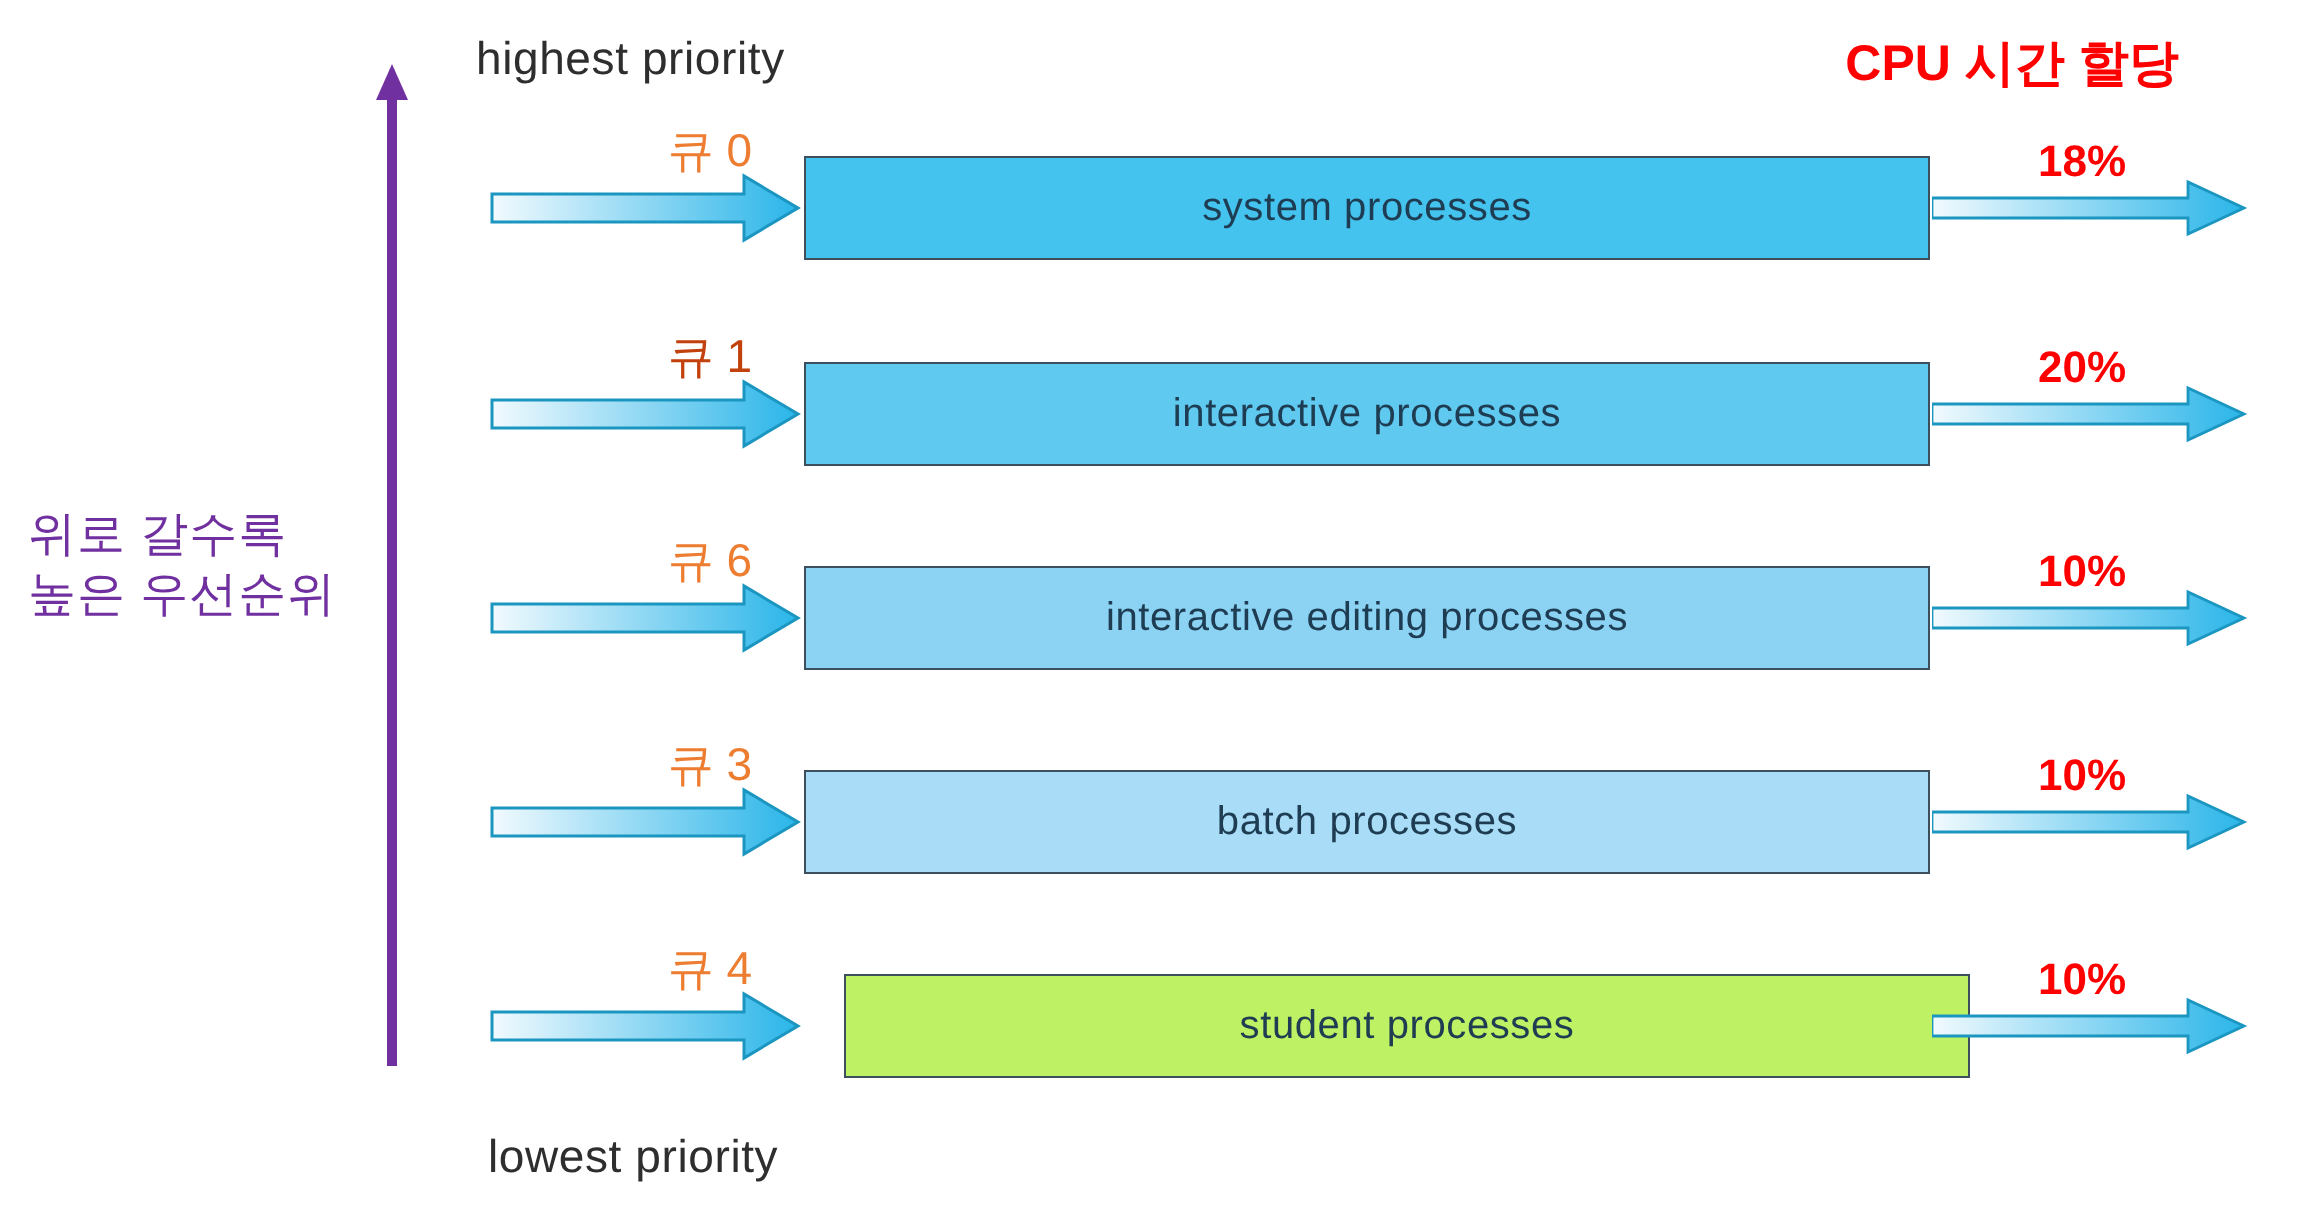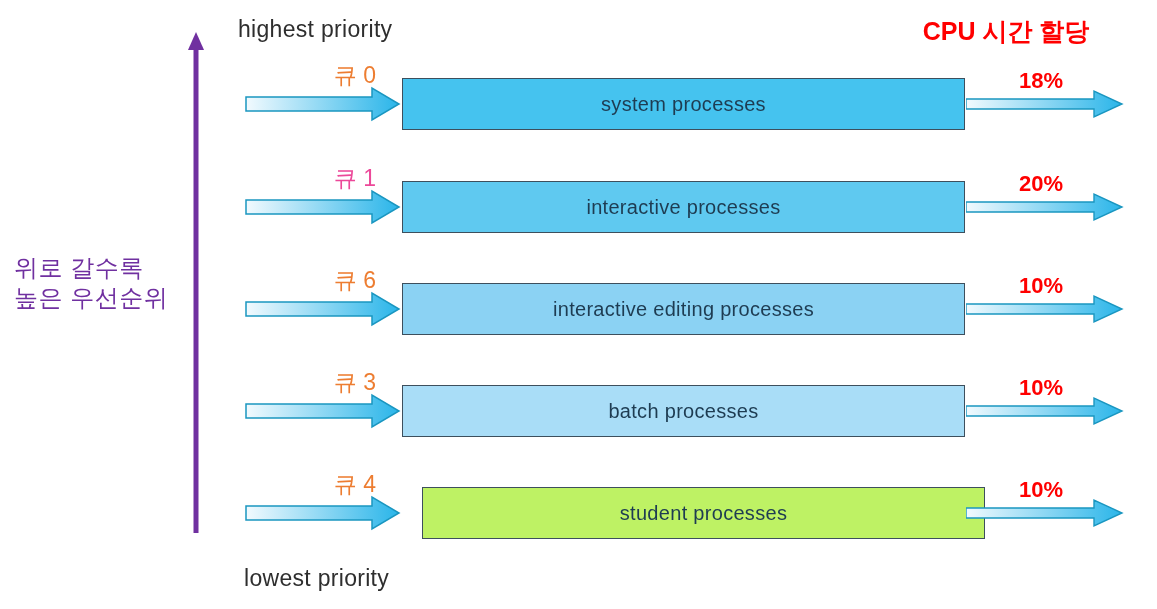--- a/index.html
+++ b/index.html
@@ -52,21 +52,21 @@
     <defs>
         <linearGradient id="go0" x1="0" y1="0" x2="1" y2="0">
       <stop offset="0" stop-color="#f2fafe"></stop>
           <stop offset="1" stop-color="#2ab5e9"></stop>
         </linearGradient>
       </defs>
     <polygon points="0,11 128,11 128,3 156,16 128,29 128,21 0,21" fill="url(#go0)" stroke="#1a96c0" stroke-width="1.4"></polygon>
   </svg>
   <div class="abs pct-label" style="left: 999px; top: 68px; color: rgb(255, 0, 0);">18%</div>
 
-  <div class="abs queue-label" style="left: 270px; top: 163px; color: #ec4899;">큐 1</div>
+  <div class="abs queue-label" style="left: 270px; top: 163px; color: #c2410c;">큐 1</div>
   <svg class="abs" style="left:245px;top:189px;" width="156" height="36" viewBox="0 0 156 36">
     <defs>
         <linearGradient id="gi1" x1="0" y1="0" x2="1" y2="0">
       <stop offset="0" stop-color="#f2fafe"></stop>
           <stop offset="1" stop-color="#2ab5e9"></stop>
         </linearGradient>
       </defs>
     <polygon points="1,11 127,11 127,2 154,18 127,34 127,25 1,25" fill="url(#gi1)" stroke="#1a96c0" stroke-width="1.5"></polygon>
   </svg>
   <div class="abs qbox" style="left: 402px; top: 181px; background-color: rgb(95, 201, 240);">

